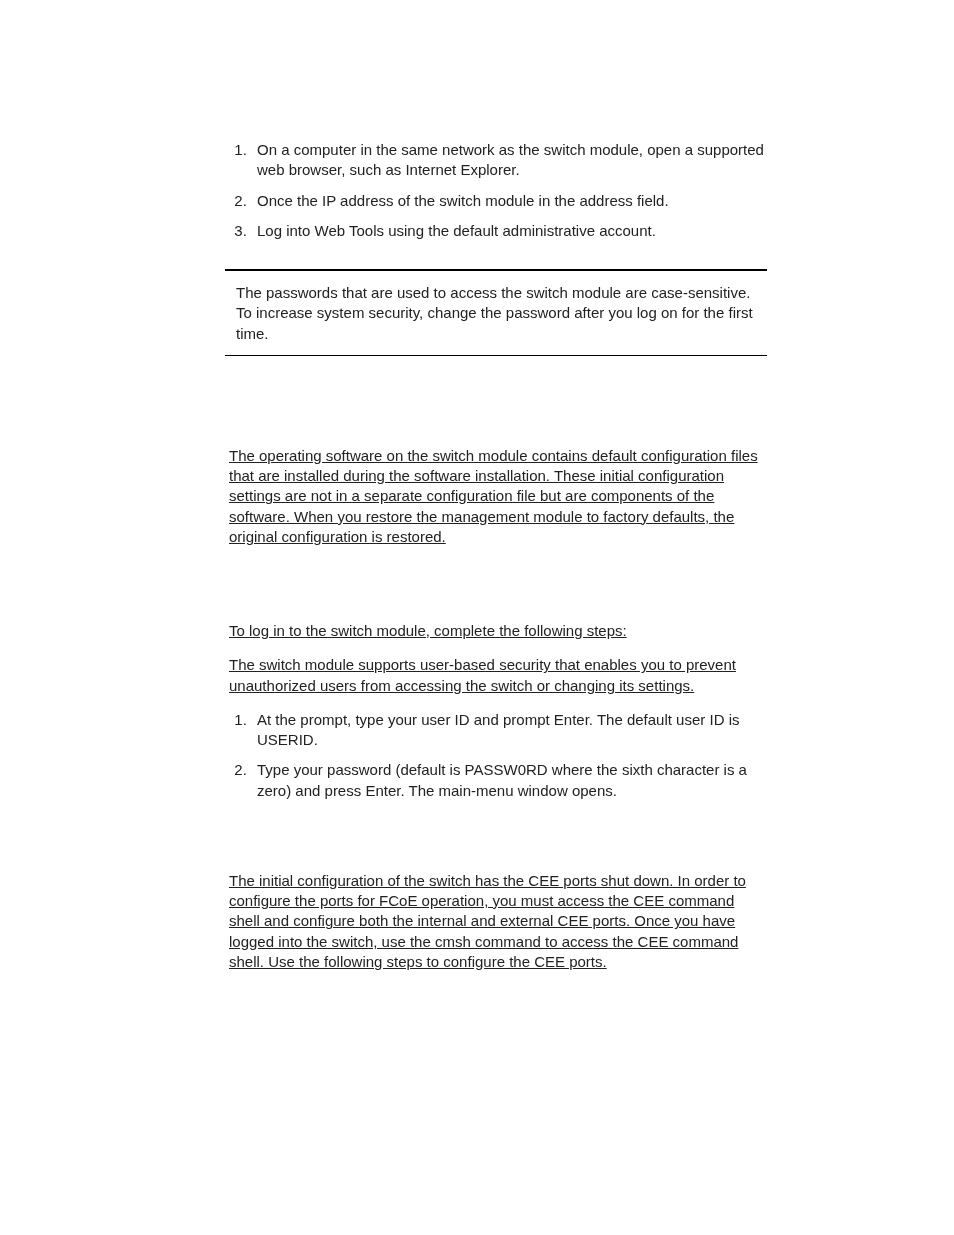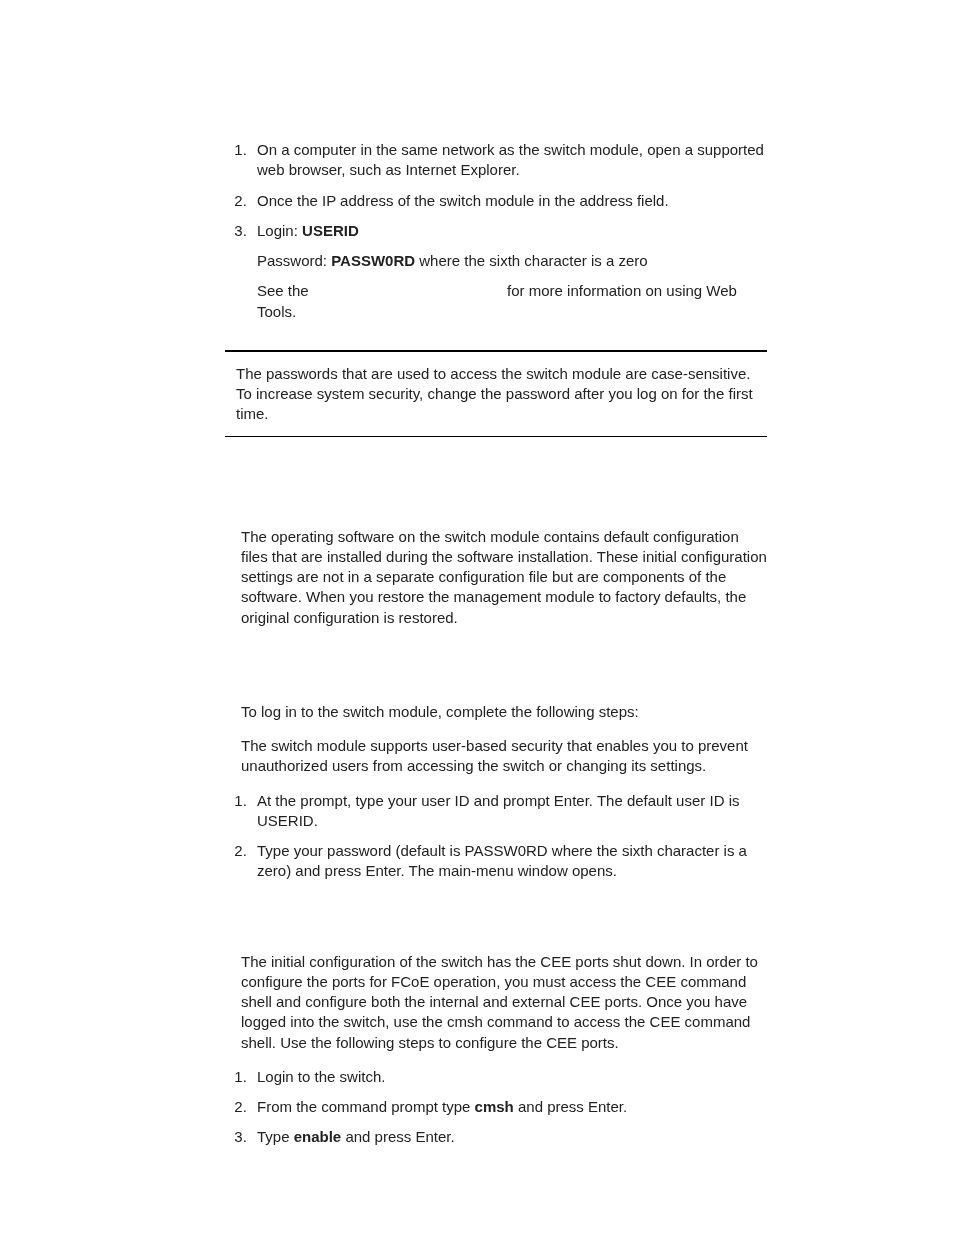--- a/index.html
+++ b/index.html
@@ -29,52 +29,42 @@
     margin-top: 10px;
   }
   .sub p {
     margin: 10px 0 0 0;
   }
   b.heavy { font-weight: 700; }
   .rule-top { height: 2px; background: #000; margin-top: 28px; }
   .rule-bottom { height: 1px; background: #000; margin-top: 10px; }
   .note-body { margin-top: 12px; }
   .note-body p { margin: 11px; }
-  p.block { margin: 0 0 14px 16px; }
+  p.block { margin: 0 0 14px 4px; text-decoration: underline; }
   .section-gap-lg { height: 90px; }
   .section-gap-md { height: 60px; }
   .ref-gap {
     display: inline-block;
     width: 190px;
   }
 </style>
 </head>
 <body>
 
 <div class="page">
 
   <ol class="main">
     <li>
       <span>On a computer in the same network as the switch module, open a supported web browser, such as Internet Explorer.</span>
     </li>
     <li>
       <span>Once the IP address of the switch module in the address field.</span>
     </li>
     <li>
-      <div class="sub">
-        <p>
-          <span>Login: </span><b class="heavy">USERID</b>
-        </p>
-        <p>
-          <span>Password: </span><b class="heavy">PASSW0RD</b><span> where the sixth character is a zero</span>
-        </p>
-        <p>
-          <span>See the </span><span class="ref-gap"></span><span> for more information on using Web Tools.</span>
-        </p>
-      </div>
+      <span>Log into Web Tools using the default administrative account.</span>
     </li>
   </ol>
 
   <div class="rule-top"></div>
   <div class="note-body">
     <p>The passwords that are used to access the switch module are case-sensitive. To increase system security, change the password after you log on for the first time.</p>
   </div>
   <div class="rule-bottom"></div>
 
   <div class="section-gap-lg"></div>
@@ -93,25 +83,14 @@
     <li>
       <span>Type your password (default is PASSW0RD where the sixth character is a zero) and press Enter. The main-menu window opens.</span>
     </li>
   </ol>
 
 
   <div class="section-gap-md"></div>
 
   <p class="block">The initial configuration of the switch has the CEE ports shut down. In order to configure the ports for FCoE operation, you must access the CEE command shell and configure both the internal and external CEE ports. Once you have logged into the switch, use the cmsh command to access the CEE command shell. Use the following steps to configure the CEE ports.</p>
 
-  <ol class="main">
-    <li>
-      <span>Login to the switch.</span>
-    </li>
-    <li>
-      <span>From the command prompt type </span><b class="heavy">cmsh</b><span> and press Enter.</span>
-    </li>
-    <li>
-      <span>Type </span><b class="heavy">enable</b><span> and press Enter.</span>
-    </li>
-  </ol>
 
 </div>
 
 </body></html>

